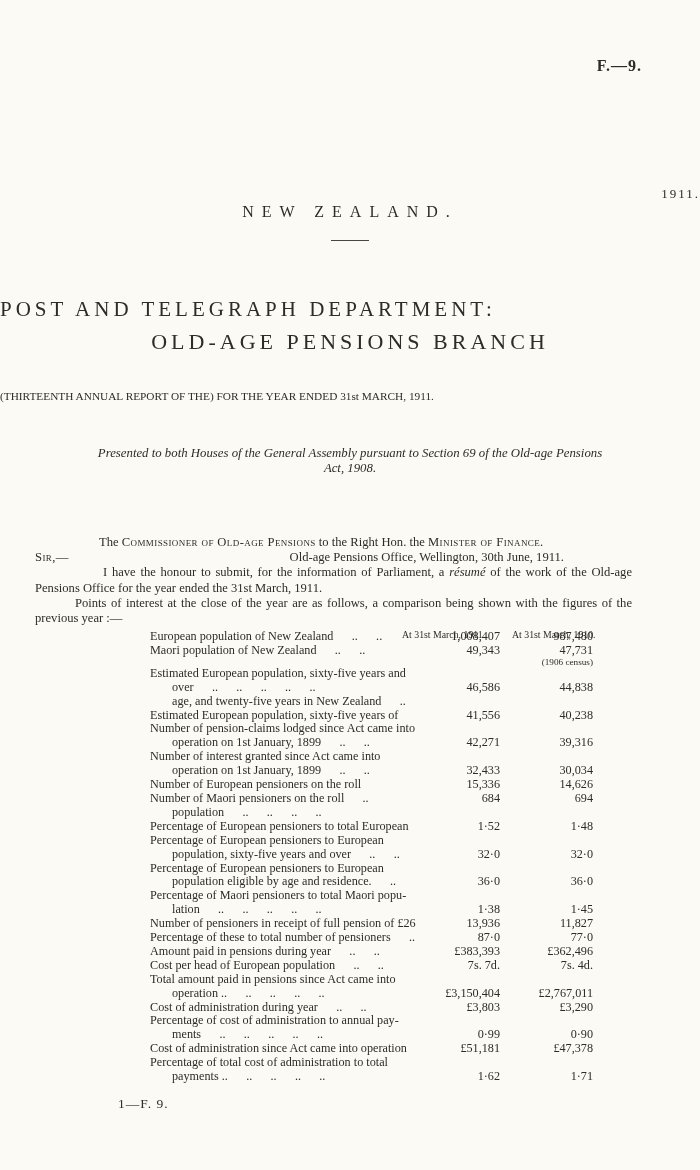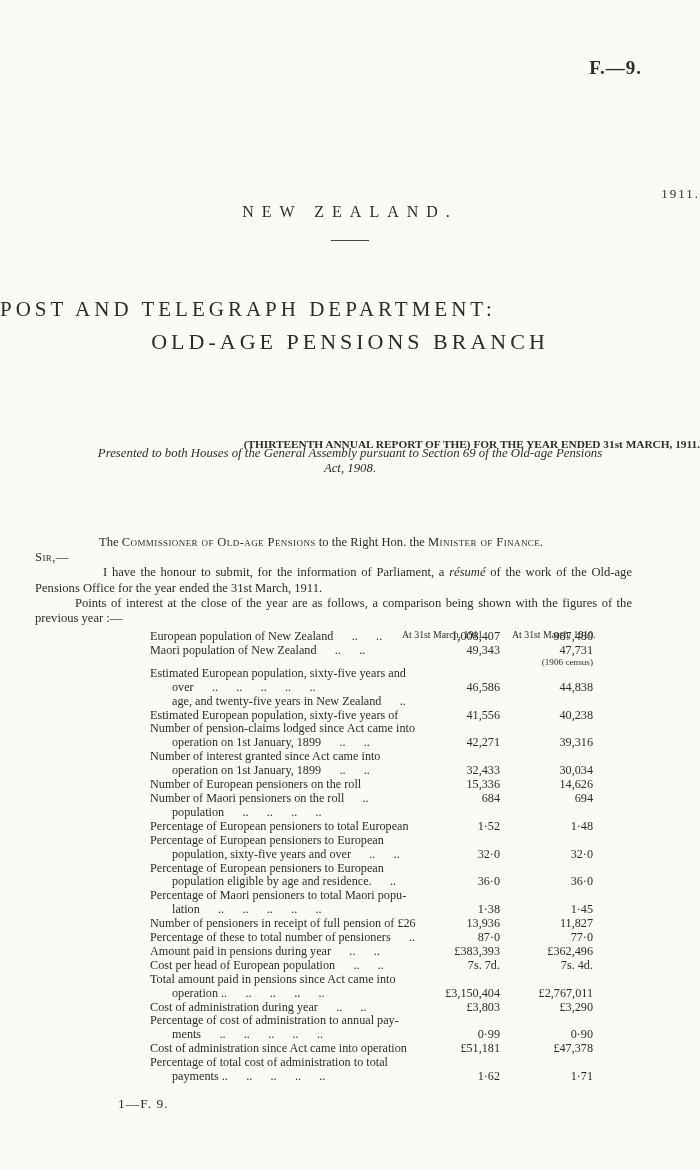--- a/index.html
+++ b/index.html
@@ -9,28 +9,28 @@
     font-family:"Liberation Serif", serif;
   }
   .page{
     position:relative;width:700px;height:1170px;
     background:#fbfaf5;
     color:#2f2c27;
     overflow:hidden;
   }
   .doc-ref{
     position:absolute;top:57px;right:58px;
-    font-size:19px;font-weight:bold;letter-spacing:1px;
+    font-size:16px;font-weight:bold;letter-spacing:1px;
   }
   .year{position:absolute;top:186px;left:0;width:100%;text-align:right;font-size:13px;letter-spacing:2px;}
   .country{position:absolute;top:203px;left:0;width:100%;text-align:center;font-size:16px;letter-spacing:8px;}
   .rule{position:absolute;top:240px;left:50%;transform:translateX(-50%);width:38px;border-top:1.5px solid #4a463f;}
   .department{position:absolute;top:297px;left:0;width:100%;text-align:left;font-size:21px;letter-spacing:4px;}
   .branch{position:absolute;top:329px;left:0;width:100%;text-align:center;font-size:22px;letter-spacing:4px;}
-  .report-line{position:absolute;top:390px;left:0;width:100%;text-align:right;font-size:11.3px;font-weight:bold;margin-top:48px;}
+  .report-line{position:absolute;top:390px;left:0;width:100%;text-align:left;font-size:11.3px;font-weight:normal;}
   .presented{position:absolute;top:446px;left:0;width:100%;text-align:center;font-style:italic;font-size:12.8px;line-height:15px;}
   .letter{position:absolute;top:535px;left:35px;width:597px;font-size:12.6px;line-height:15.2px;}
   .salutation{text-indent:64px;}
   .sc{font-variant:small-caps;letter-spacing:0.4px;}
   .it{font-style:italic;}
   .sir-line{display:flex;}
   .office{margin-left:auto;margin-right:68px;}
   .para1{text-align:justify;text-indent:68px;}
   .para2{text-align:justify;text-indent:40px;}
   .cmp-table{position:absolute;top:616px;left:150px;width:452px;font-size:12.2px;line-height:13.9px;}
@@ -66,20 +66,21 @@
 
   <div class="presented">
     <div>Presented to both Houses of the General Assembly pursuant to Section 69 of the Old-age Pensions</div>
     <div>Act, 1908.</div>
   </div>
 
   <div class="letter">
     <div class="salutation"><span>The </span><span class="sc">Commissioner of Old-age Pensions</span><span> to the Right Hon. the </span><span class="sc">Minister of Finance</span><span>.</span></div>
     <div class="sir-line">
       <span class="sc">Sir,—</span>
+      <span class="office">Old-age Pensions Office, Wellington, 30th June, 1911.</span>
     </div>
     <div class="para1"><span>I have the honour to submit, for the information of Parliament, a </span><span class="it">résumé</span><span> of the work of the Old-age Pensions Office for the year ended the 31st March, 1911.</span></div>
     <div class="para2">Points of interest at the close of the year are as follows, a comparison being shown with the figures of the previous year :—</div>
   </div>
 
   <div class="cmp-table">
     <div class="thead">
       <div class="hc hc1">At 31st March, 1911.</div>
       <div class="hc hc2">At 31st March, 1910.</div>
     </div>

